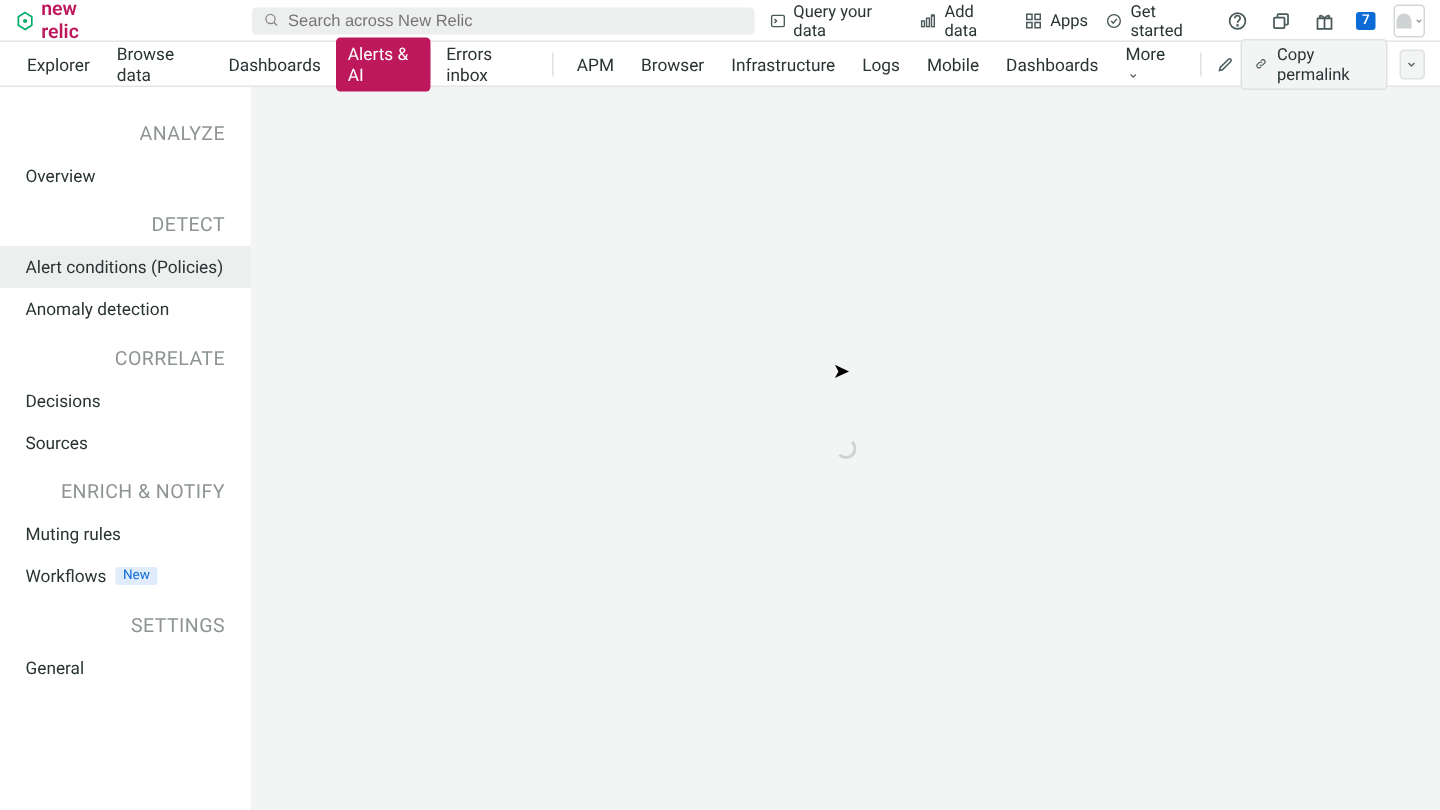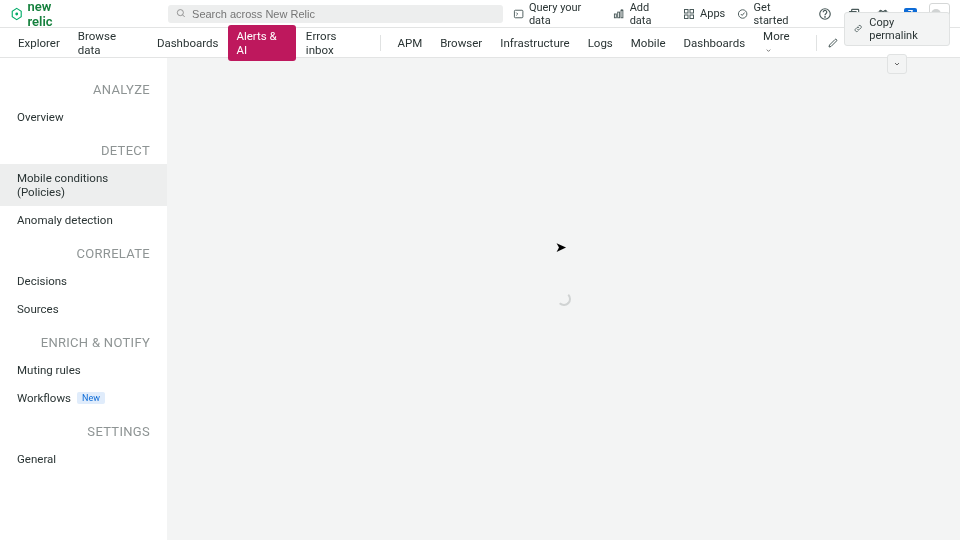--- a/index.html
+++ b/index.html
@@ -1,37 +1,37 @@
 <!DOCTYPE html>
 <html><head>
 <meta charset="utf-8">
 <style>
   * { box-sizing: border-box; margin: 0; padding: 0; }
   body { font-family: -apple-system, BlinkMacSystemFont, "Segoe UI", Roboto, sans-serif; font-size: 12px; color: #2a3434; background: #f3f4f4; width: 960px; height: 540px; overflow: hidden; }
   
   
   .topbar { display: flex; align-items: center; height: 28px; background: #fff; border-bottom: 1px solid #e3e4e4; padding: 0 10px; gap: 10px; }
-  .logo { display: flex; align-items: center; gap: 4px; font-weight: 600; color: #15803d; font-size: 13px; }
+  .logo { display: flex; align-items: center; gap: 4px; font-weight: 600; color: #be185d; font-size: 13px; }
   .logo-mark { width: 14px; height: 14px; }
   .search-wrap { flex: 0 0 335px; margin-left: 80px; }
   .search { display: flex; align-items: center; background: #edeeee; border-radius: 3px; padding: 3px 8px; gap: 6px; width: 100%; }
   .search input { border: none; background: transparent; outline: none; font-size: 11px; color: #666; width: 100%; }
   .topbar-right { margin-left: auto; display: flex; align-items: center; gap: 12px; }
   .top-link { display: flex; align-items: center; gap: 5px; font-size: 11px; color: #2a3434; cursor: pointer; }
   .icon-btn { display: flex; align-items: center; justify-content: center; width: 18px; height: 18px; cursor: pointer; color: #4a5a5a; }
   .badge-blue { background: #0d6bd6; color: #fff; font-size: 9px; border-radius: 2px; padding: 1px 4px; font-weight: 600; }
   .avatar { width: 22px; height: 22px; border: 1px solid #d5d7d7; border-radius: 3px; display:flex; align-items:center; justify-content:center; gap:2px; cursor:pointer; }
   .avatar-head { width:10px; height:10px; background:#d0d3d3; border-radius:50% 50% 0 0; }
   
   
   .navbar { display: flex; align-items: center; height: 30px; background: #fff; border-bottom: 1px solid #e3e4e4; padding: 0 10px; gap: 2px; }
   .nav-item { padding: 4px 8px; font-size: 11.5px; color: #2a3434; cursor: pointer; border-radius: 3px; }
   .nav-item.active { background: #be185d; color: #fff; }
   .nav-sep { width: 1px; height: 16px; background: #e0e2e2; margin: 0 6px; }
-  .nav-right { margin-left: auto; display: flex; align-items: center; gap: 8px; flex-direction: column; }
+  .nav-right { margin-left: auto; display: flex; align-items: center; gap: 8px; }
   .copy-permalink { display: flex; align-items: center; gap: 6px; background: #f3f4f4; border: 1px solid #e0e2e2; border-radius: 3px; padding: 3px 8px; font-size: 11px; cursor: pointer; }
   .chev-box { width: 20px; height: 20px; border: 1px solid #e0e2e2; border-radius: 3px; display:flex; align-items:center; justify-content:center; cursor:pointer; background:#f3f4f4; }
   
   
   .body { display: flex; height: calc(540px - 58px); }
   .sidebar { width: 167px; background: #fff; padding: 20px 0 0 0; }
   .sb-section { margin-bottom: 8px; }
   .sb-header { font-size: 13px; letter-spacing: 0.3px; color: #8e9494; text-transform: uppercase; padding: 4px 17px 6px; text-align: right; }
   .sb-item { font-size: 11.5px; color: #2a3434; padding: 7px 17px; cursor: pointer; display:flex; align-items:center; gap:6px; }
   .sb-item.active { background: #edeeee; }
@@ -168,21 +168,21 @@
 </div>
 
 <div class="body">
   <div class="sidebar">
     <div class="sb-section">
       <div class="sb-header">ANALYZE</div>
       <div class="sb-item">Overview</div>
     </div>
     <div class="sb-section">
       <div class="sb-header">DETECT</div>
-      <div class="sb-item active">Mobile conditions (Policies)</div>
+      <div class="sb-item active">Alert conditions (Policies)</div>
       <div class="sb-item">Anomaly detection</div>
     </div>
     <div class="sb-section">
       <div class="sb-header">CORRELATE</div>
       <div class="sb-item">Decisions</div>
       <div class="sb-item">Sources</div>
     </div>
     <div class="sb-section">
       <div class="sb-header">ENRICH &amp; NOTIFY</div>
       <div class="sb-item">Muting rules</div>

